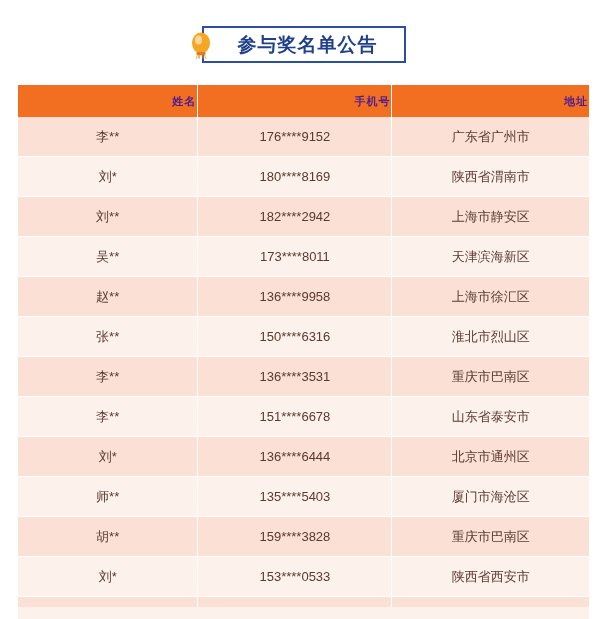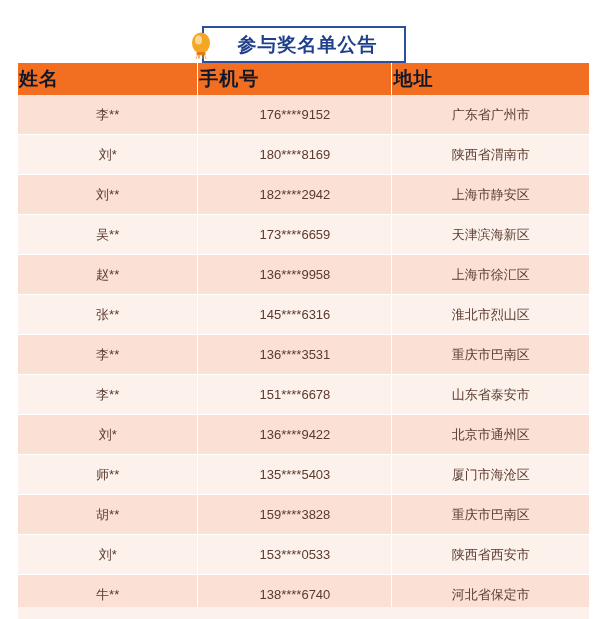--- a/index.html
+++ b/index.html
@@ -19,20 +19,21 @@
     height: 619px;
     background: #ffffff;
   }
 
   
   .title-wrap {
     display: flex;
     justify-content: center;
     align-items: center;
     padding-top: 26px;
+    padding-bottom: 22px;
   }
   .title-box {
     position: relative;
     border: 2px solid #2a4fa0;
     padding: 7px 26px 7px 34px;
     display: flex;
     align-items: center;
     background: #ffffff;
   }
   .title-text {
@@ -56,26 +57,26 @@
   .table-wrap {
     padding: 0 18px;
   }
   table.prize-table {
     width: 100%;
     border-collapse: collapse;
     table-layout: fixed;
   }
   table.prize-table th {
     background: #f26f21;
-    color: #0f172a;
-    font-size: 19px;
+    color: #4c1d95;
+    font-size: 11px;
     font-weight: bold;
     height: 30px;
     line-height: 30px;
-    text-align: left;
+    text-align: right;
     border-right: 1px solid #ffffff;
     letter-spacing: 1px;
   }
   table.prize-table th:last-child {
     border-right: none;
   }
   table.prize-table td {
     font-size: 13px;
     color: #5a3a2e;
     height: 37px;
@@ -152,46 +153,46 @@
           <td>180****8169</td>
           <td>陕西省渭南市</td>
         </tr>
         <tr class="row-odd">
           <td>刘**</td>
           <td>182****2942</td>
           <td>上海市静安区</td>
         </tr>
         <tr class="row-even">
           <td>吴**</td>
-          <td>173****6659</td>
+          <td>173****8011</td>
           <td>天津滨海新区</td>
         </tr>
         <tr class="row-odd">
           <td>赵**</td>
           <td>136****9958</td>
           <td>上海市徐汇区</td>
         </tr>
         <tr class="row-even">
           <td>张**</td>
-          <td>145****6316</td>
+          <td>150****6316</td>
           <td>淮北市烈山区</td>
         </tr>
         <tr class="row-odd">
           <td>李**</td>
           <td>136****3531</td>
           <td>重庆市巴南区</td>
         </tr>
         <tr class="row-even">
           <td>李**</td>
           <td>151****6678</td>
           <td>山东省泰安市</td>
         </tr>
         <tr class="row-odd">
           <td>刘*</td>
-          <td>136****9422</td>
+          <td>136****6444</td>
           <td>北京市通州区</td>
         </tr>
         <tr class="row-even">
           <td>师**</td>
           <td>135****5403</td>
           <td>厦门市海沧区</td>
         </tr>
         <tr class="row-odd">
           <td>胡**</td>
           <td>159****3828</td>

